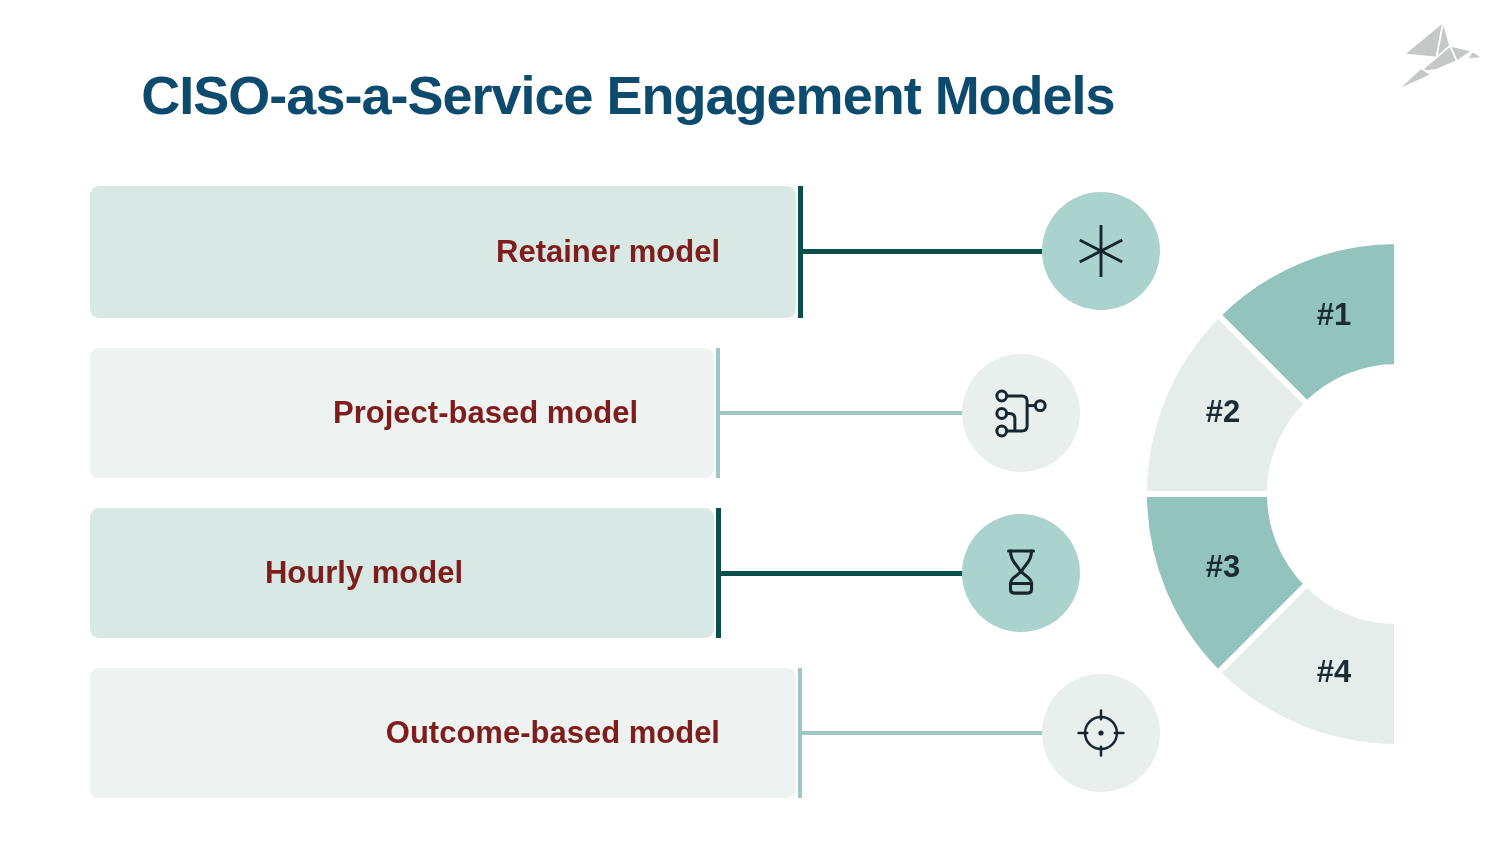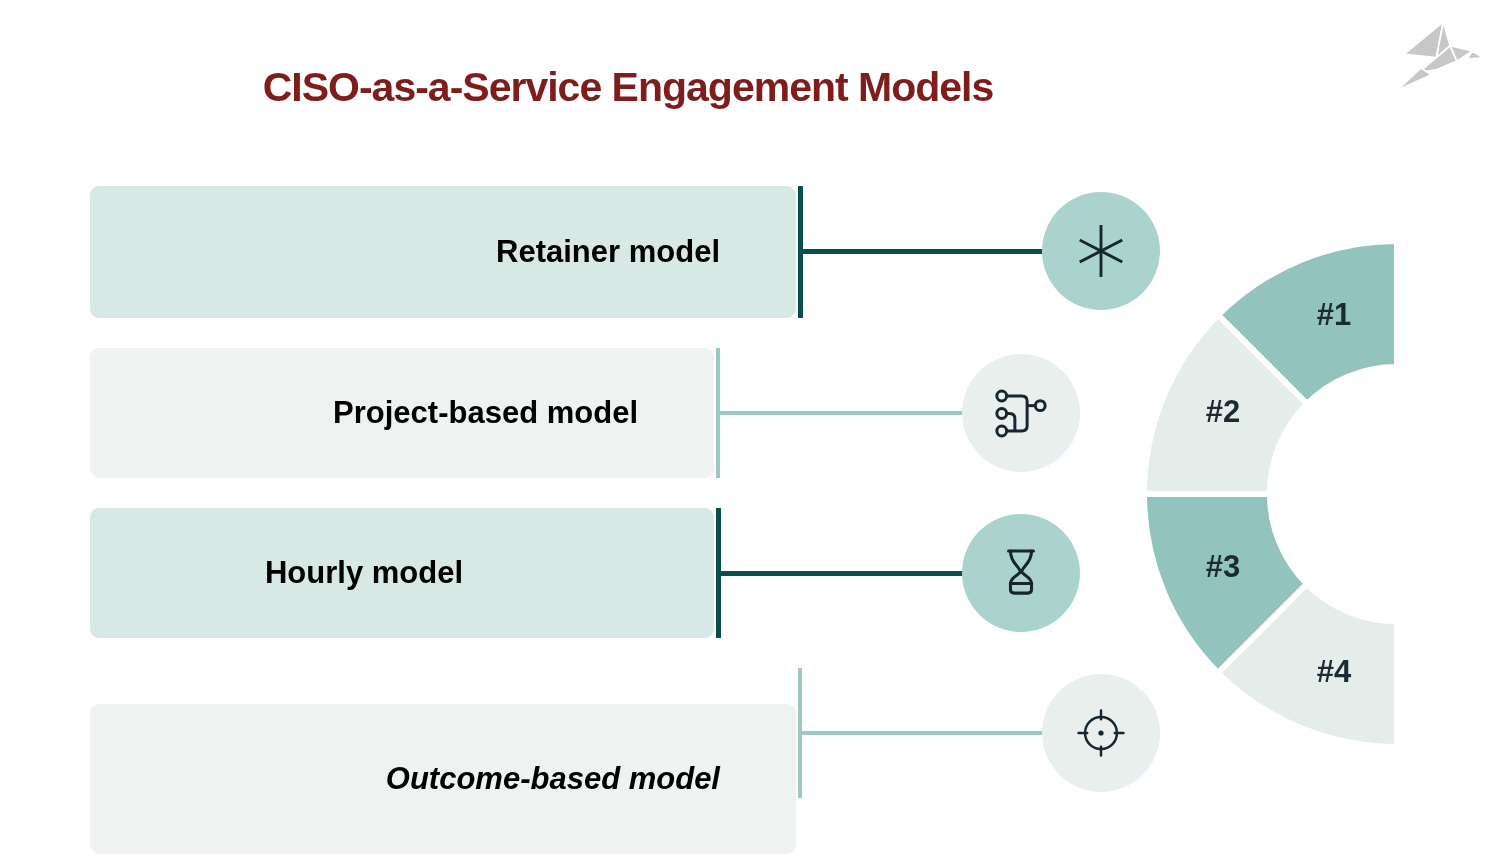--- a/index.html
+++ b/index.html
@@ -2,30 +2,30 @@
 <html><head>
 <meta charset="utf-8">
 <style>
   html,body{margin:0;padding:0;background:#ffffff;}
   .canvas{
     position:relative;width:1500px;height:858px;background:#ffffff;
     font-family:"Liberation Sans", sans-serif;overflow:hidden;
   }
   .title{
     position:absolute;left:0;top:64px;width:1256px;text-align:center;
-    font-size:41px;font-weight:700;letter-spacing:-1px;color:#7f1d1d;margin:0;
+    font-size:54px;font-weight:700;letter-spacing:-1px;color:#0c4a6e;margin:0;
   }
   .logo{position:absolute;left:1392px;top:16px;width:94px;height:80px;}
   .bar{
     position:absolute;left:90px;border-radius:9px;display:flex;align-items:center;
     justify-content:flex-end;padding-right:76px;box-sizing:border-box;
   }
   .bar-teal{background:#d8e9e5;}
   .bar-light{background:#eef2f1;}
-  .bar-label{font-size:31px;font-weight:600;color:#000000;white-space:nowrap;}
+  .bar-label{font-size:31px;font-weight:600;color:#7f1d1d;white-space:nowrap;}
   .tick{position:absolute;}
   .tick-dark{background:#0b4f4c;width:5px;}
   .tick-light{background:#9cc7c3;width:4px;}
   .hline{position:absolute;}
   .hline-dark{background:#0b4f4c;height:5px;}
   .hline-light{background:#9cc7c3;height:4px;}
   .icon-circle{
     position:absolute;width:118px;height:118px;border-radius:50%;
     display:flex;align-items:center;justify-content:center;
   }
@@ -100,21 +100,21 @@
       <g class="ink" stroke-width="3.2" stroke-linecap="round" stroke-linejoin="round">
         <path d="M11,7 H37"></path>
         <path d="M13,7 C13,20 22,22 23.5,29 C20,33 13,35 13,41"></path>
         <path d="M35,7 C35,20 26,22 24.5,29 C28,33 35,35 35,41"></path>
         <path d="M13,41 H35"></path>
         <path d="M13,41 V47 Q13,51 17,51 H31 Q35,51 35,47 V41"></path>
       </g>
     </svg>
   </div>
 
-  <div class="bar bar-light" style="top:704px;height:150px;width:706px;font-style:italic;">
+  <div class="bar bar-light" style="top:668px;height:130px;width:706px;">
     <span class="bar-label">Outcome-based model</span>
   </div>
   <div class="tick tick-light" style="left:798px;top:668px;height:130px;"></div>
   <div class="hline hline-light" style="left:802px;top:731px;width:243px;"></div>
   <div class="icon-circle circle-light" style="left:1042px;top:674px;">
     <svg width="58" height="58" viewBox="0 0 80 80">
       <g class="ink" stroke-width="3.4" stroke-linecap="round">
         <circle cx="40" cy="40" r="22"></circle>
         <line x1="40" y1="9" x2="40" y2="21"></line>
         <line x1="40" y1="59" x2="40" y2="71"></line>

